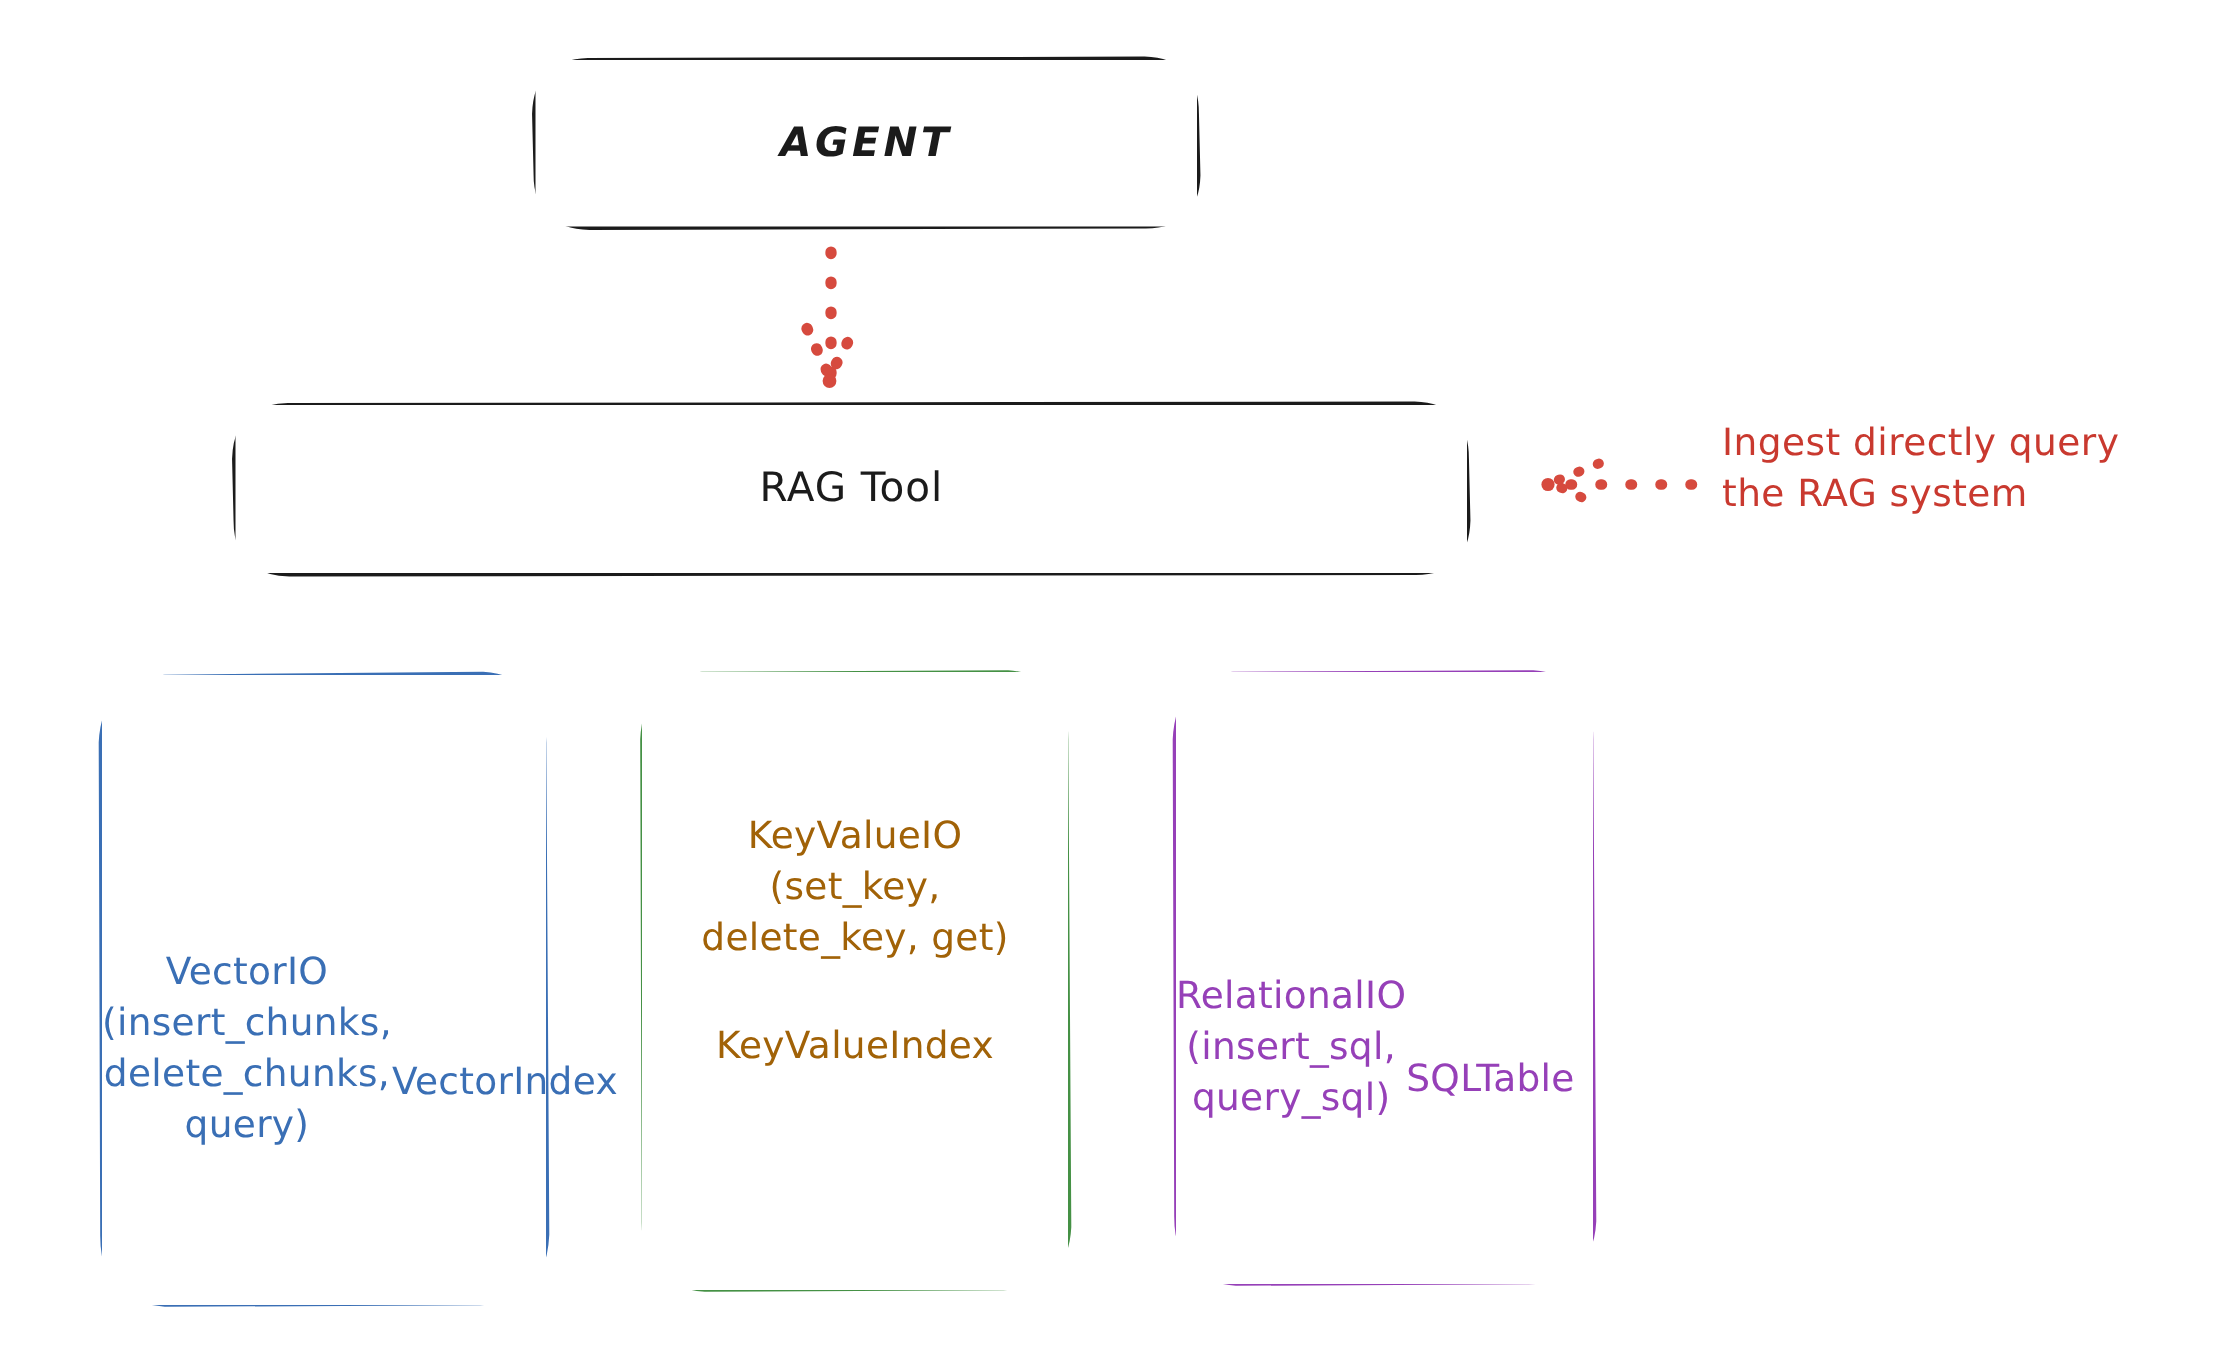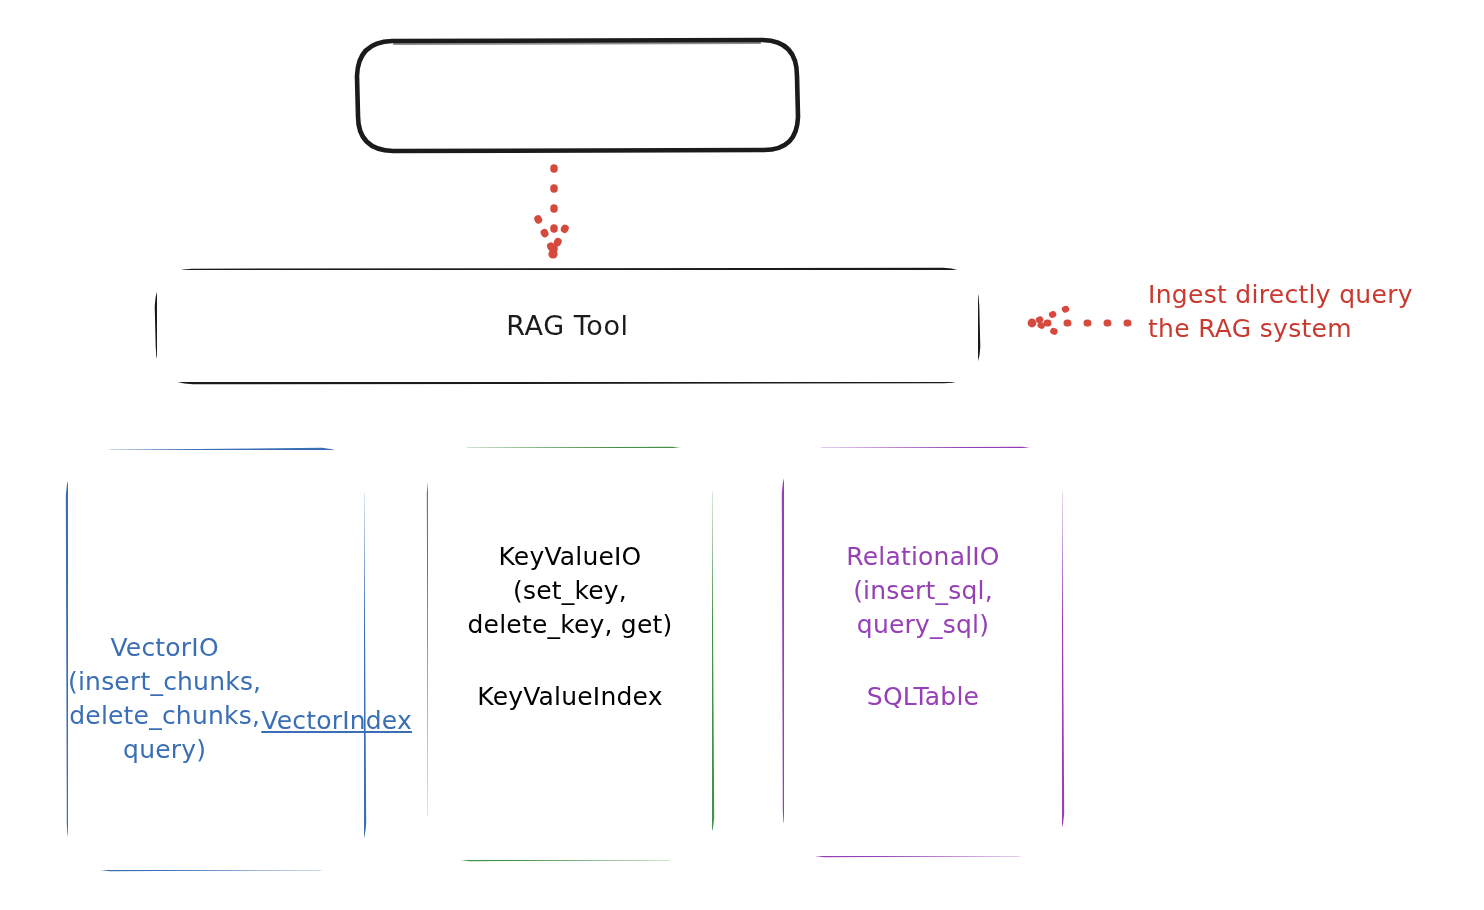--- a/index.html
+++ b/index.html
@@ -84,43 +84,43 @@
     height: 412px;
     flex-direction: column;
     justify-content: flex-start;
     padding-top: 92px;
   }
   #relational-io-box {
     left: 784px;
     top: 448px;
     width: 278px;
     height: 408px;
-    flex-direction: column;
+    flex-direction: row;
     justify-content: flex-start;
     padding-top: 92px;
   }
 
   .io-title {
     font-size: 25px;
     line-height: 1.36;
     white-space: pre-line;
     text-align: center;
     letter-spacing: 0.2px;
   }
   .io-index {
     font-size: 25px;
     text-align: center;
     letter-spacing: 0.2px;
   }
-  #vector-io-box .io-index { margin-top: 42px; text-decoration: underline; }
+  #vector-io-box .io-index { margin-top: 42px; }
   #key-value-io-box .io-index { margin-top: 40px; }
   #relational-io-box .io-index { margin-top: 40px; }
 
   .c-blue   { color: #3a6fb5; }
-  .c-green  { color: #000000; }
+  .c-green  { color: #a16207; }
   .c-purple { color: #9640b8; }
 
   
   #sketch-layer {
     position: absolute;
     left: 0; top: 0;
     width: 1484px;
     height: 910px;
     pointer-events: none;
   }
@@ -180,20 +180,23 @@
       <circle cx="553" cy="254" r="4.6" fill="#d64a3e"></circle>
     </g>
 
     <g>
       <path d="M 1128 323 L 1038 323" fill="none" stroke="#d64a3e" stroke-width="7" stroke-linecap="round" stroke-dasharray="1 19"></path>
       <path d="M 1066 309 L 1034 322 L 1066 337" fill="none" stroke="#d64a3e" stroke-width="6.5" stroke-linecap="round" stroke-linejoin="round" stroke-dasharray="1 13"></path>
       <circle cx="1032" cy="323" r="4.4" fill="#d64a3e"></circle>
     </g>
   </svg>
 
+  <div class="node" id="agent-box">
+    <div class="node-label">AGENT</div>
+  </div>
 
   <div class="node" id="rag-tool-box">
     <div class="node-label">RAG Tool</div>
   </div>
 
   <div class="node" id="vector-io-box">
     <div class="io-title c-blue">VectorIO
 (insert_chunks,
 delete_chunks,
 query)</div>

